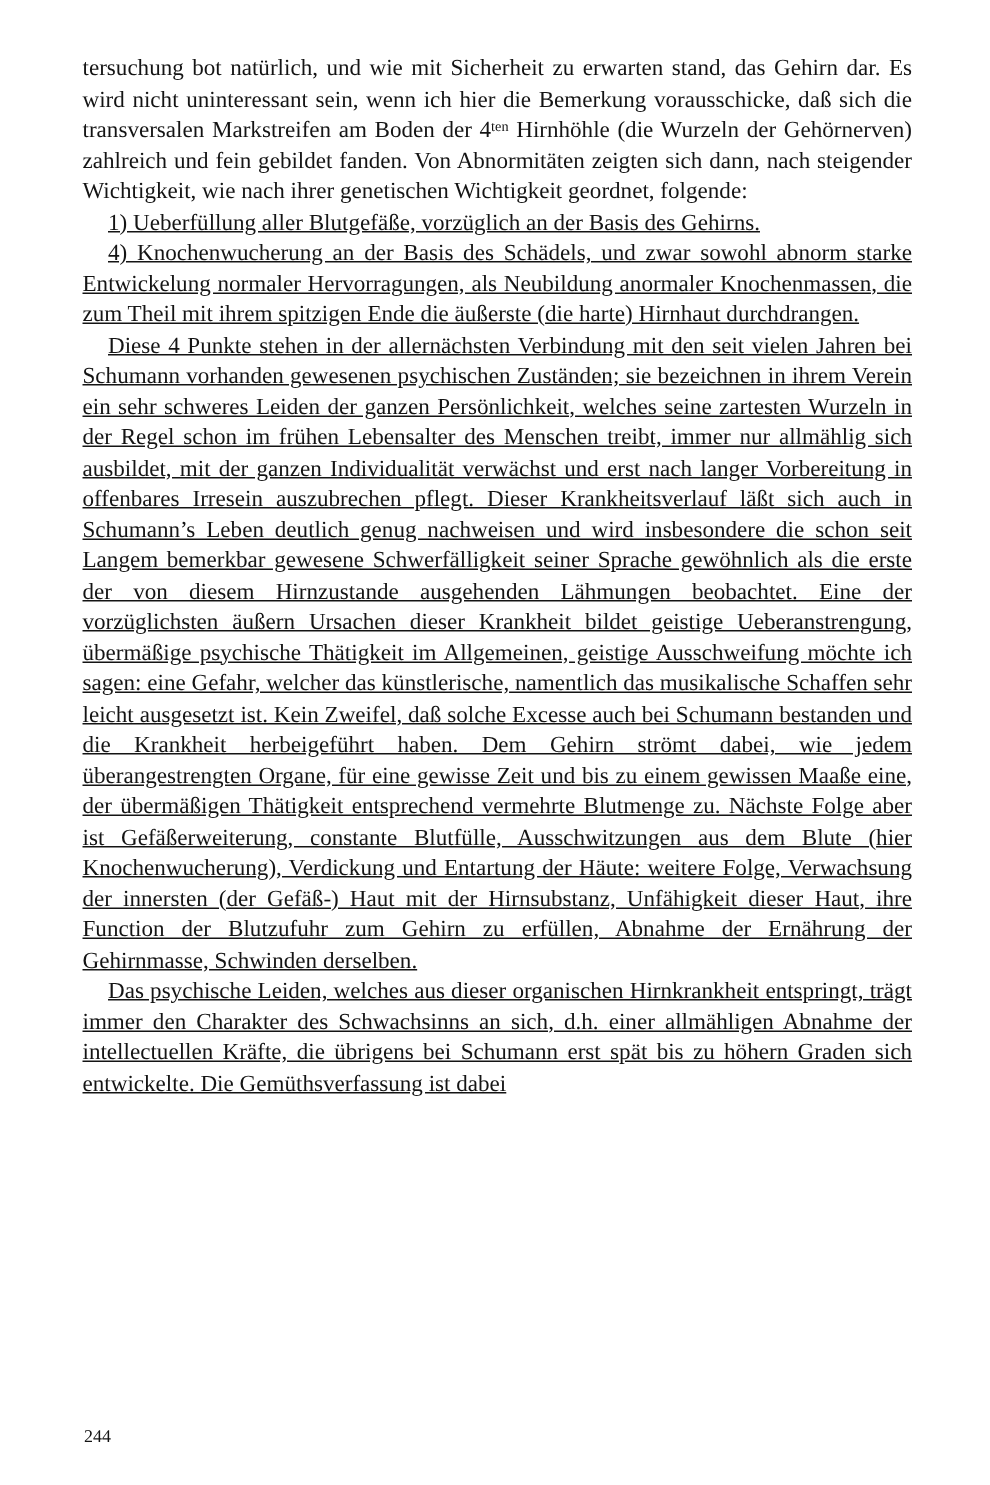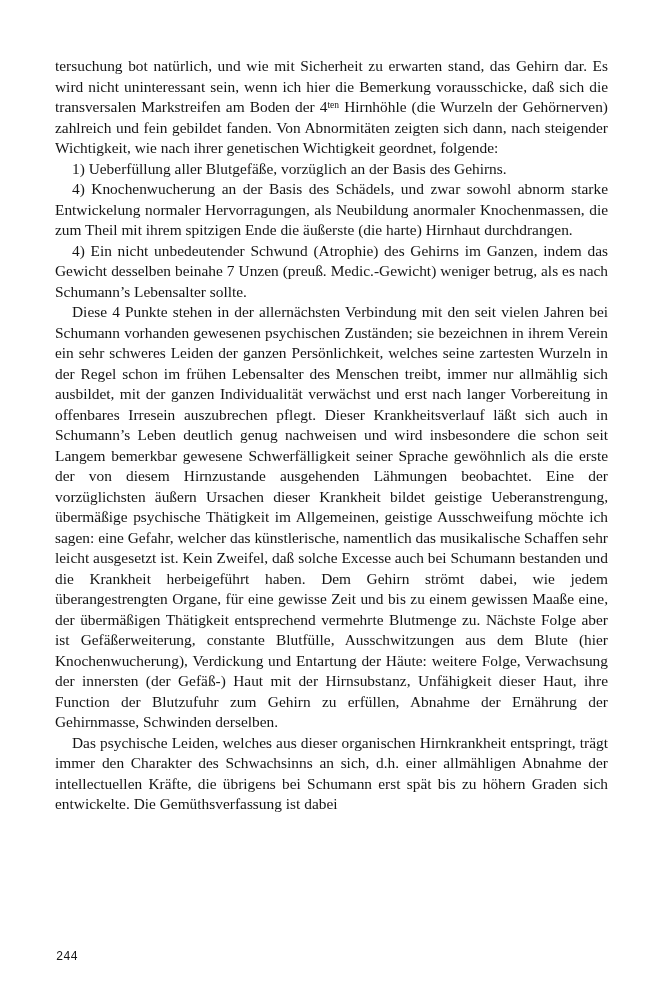--- a/index.html
+++ b/index.html
@@ -12,58 +12,57 @@
     width: 660px;
     height: 990px;
     background: #ffffff;
     overflow: hidden;
     font-family: "Liberation Serif", "DejaVu Serif", serif;
     color: #141414;
   }
   .text-block {
     position: absolute;
     left: 55px;
-    top: 56px;
+    top: 36px;
     width: 553px;
     font-size: 15.4px;
     line-height: 20.5px;
     text-align: justify;
     hyphens: auto;
     -webkit-hyphens: auto;
   }
   .text-block p {
     margin: 0;
     padding: 0;
   }
   .text-block p.indent {
     text-indent: 17px;
+    text-decoration: underline;
   }
   .text-block sup {
     font-size: 0.62em;
     line-height: 0;
     vertical-align: baseline;
     position: relative;
     top: -0.45em;
   }
   .page-number {
     position: absolute;
     left: 56px;
     top: 950px;
     font-size: 12px;
     line-height: 14px;
     color: #141414;
-    font-family: Liberation Mono, monospace;
   }
 </style>
 </head>
 <body>
 
 <div class="page">
   <div class="text-block">
       <p class=""><span>tersuchung bot natürlich, und wie mit Sicherheit zu erwarten stand, das Gehirn dar. Es wird nicht uninteressant sein, wenn ich hier die Bemerkung vorausschicke, daß sich die transversalen Markstreifen am Boden der 4</span><sup>ten</sup><span> Hirnhöhle (die Wurzeln der Gehörnerven) zahlreich und fein gebildet fanden. Von Abnormitäten zeigten sich dann, nach steigender Wichtigkeit, wie nach ihrer genetischen Wichtigkeit geordnet, folgende:</span></p>
       <p class="indent"><span>1) Ueberfüllung aller Blutgefäße, vorzüglich an der Basis des Gehirns.</span></p>
       <p class="indent"><span>4) Knochenwucherung an der Basis des Schädels, und zwar sowohl abnorm starke Entwickelung normaler Hervorragungen, als Neubildung anormaler Knochenmassen, die zum Theil mit ihrem spitzigen Ende die äußerste (die harte) Hirnhaut durchdrangen.</span></p>
-      <p class="indent"><span>4) Ein nicht unbedeutender Schwund (Atrophie) des Gehirns im Ganzen, indem das Gewicht desselben beinahe 7 Unzen (preuß. Medic.-Gewicht) weniger betrug, als es nach Schumann’s Lebensalter sollte.</span></p>
       <p class="indent"><span>Diese 4 Punkte stehen in der allernächsten Verbindung mit den seit vielen Jahren bei Schumann vorhanden gewesenen psychischen Zuständen; sie bezeichnen in ihrem Verein ein sehr schweres Leiden der ganzen Persönlichkeit, welches seine zartesten Wurzeln in der Regel schon im frühen Lebensalter des Menschen treibt, immer nur allmählig sich ausbildet, mit der ganzen Individualität verwächst und erst nach langer Vorbereitung in offenbares Irresein auszubrechen pflegt. Dieser Krankheitsverlauf läßt sich auch in Schumann’s Leben deutlich genug nachweisen und wird insbesondere die schon seit Langem bemerkbar gewesene Schwerfälligkeit seiner Sprache gewöhnlich als die erste der von diesem Hirnzustande ausgehenden Lähmungen beobachtet. Eine der vorzüglichsten äußern Ursachen dieser Krankheit bildet geistige Ueberanstrengung, übermäßige psychische Thätigkeit im Allgemeinen, geistige Ausschweifung möchte ich sagen: eine Gefahr, welcher das künstlerische, namentlich das musikalische Schaffen sehr leicht ausgesetzt ist. Kein Zweifel, daß solche Excesse auch bei Schumann bestanden und die Krankheit herbeigeführt haben. Dem Gehirn strömt dabei, wie jedem überangestrengten Organe, für eine gewisse Zeit und bis zu einem gewissen Maaße eine, der übermäßigen Thätigkeit entsprechend vermehrte Blutmenge zu. Nächste Folge aber ist Gefäßerweiterung, constante Blutfülle, Ausschwitzungen aus dem Blute (hier Knochenwucherung), Verdickung und Entartung der Häute: weitere Folge, Verwachsung der innersten (der Gefäß-) Haut mit der Hirnsubstanz, Unfähigkeit dieser Haut, ihre Function der Blutzufuhr zum Gehirn zu erfüllen, Abnahme der Ernährung der Gehirnmasse, Schwinden derselben.</span></p>
       <p class="indent"><span>Das psychische Leiden, welches aus dieser organischen Hirnkrankheit entspringt, trägt immer den Charakter des Schwachsinns an sich, d.h. einer allmähligen Abnahme der intellectuellen Kräfte, die übrigens bei Schumann erst spät bis zu höhern Graden sich entwickelte. Die Gemüthsverfassung ist dabei</span></p>
     </div>
   <div class="page-number">244</div>
 </div>
 
 </body></html>

